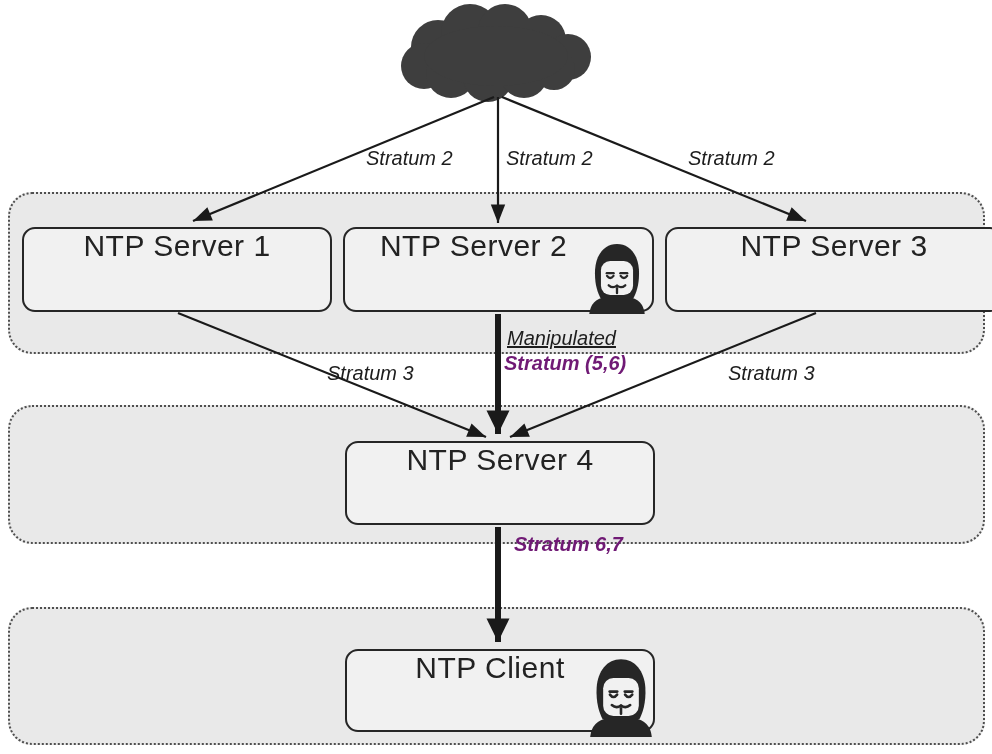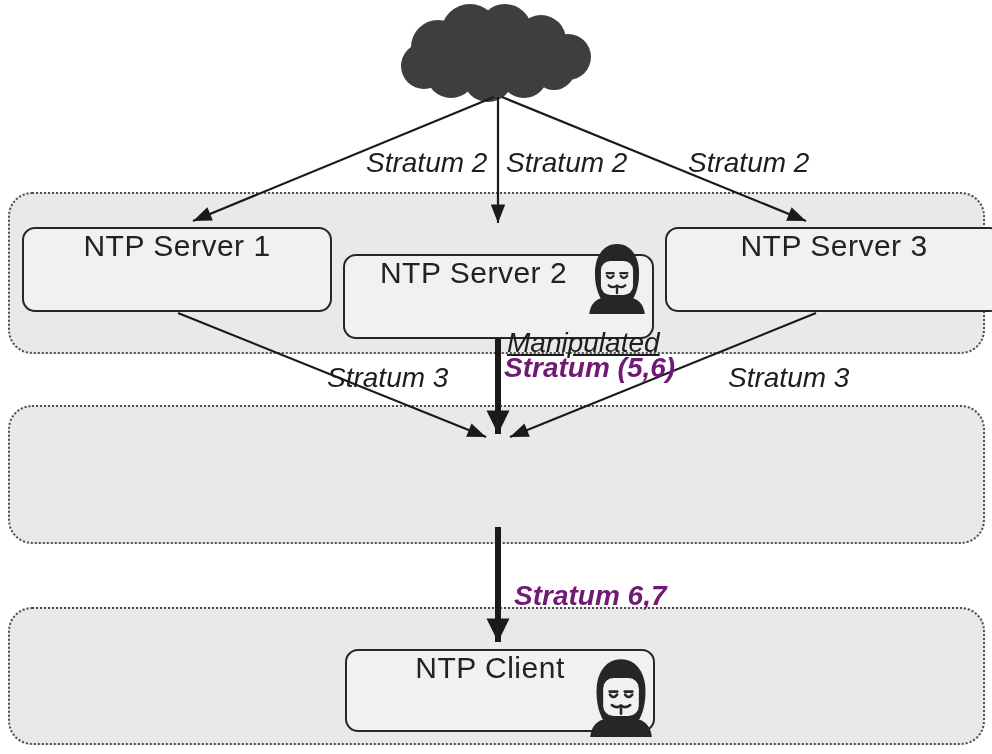--- a/index.html
+++ b/index.html
@@ -15,26 +15,26 @@
   .tier1{top:192px;height:158px;}
   .tier2{top:405px;height:135px;}
   .tier3{top:607px;height:134px;}
   .layer{position:absolute;left:0;top:0;z-index:2;}
   .node{
     position:absolute;background:#f1f1f1;border:2.5px solid #262626;border-radius:13px;
     display:flex;align-items:flex-start;justify-content:center;
     font-size:30px;color:#222222;letter-spacing:0.5px;z-index:3;box-sizing:border-box;
   }
   .n1{left:22px;top:227px;width:310px;height:85px;}
-  .n2{left:343px;top:227px;width:311px;height:85px;padding-right:50px;margin-top:27px;}
+  .n2{left:343px;top:227px;width:311px;height:85px;padding-right:50px;}
   .n3{left:665px;top:227px;width:338px;height:85px;}
   .n4{left:345px;top:441px;width:310px;height:84px;}
   .n5{left:345px;top:649px;width:310px;height:83px;padding-right:20px;}
   .edge-label{
-    position:absolute;z-index:4;font-size:28px;font-style:italic;color:#1d1d1d;white-space:nowrap;
+    position:absolute;z-index:4;font-size:20px;font-style:italic;color:#1d1d1d;white-space:nowrap;
   }
   .edge-label.bold{font-weight:bold;color:#701a75;}
   .hacker{position:absolute;z-index:5;}
   .hk-s2{left:582px;top:242px;width:70px;height:72px;}
   .hk-cl{left:584px;top:657px;width:74px;height:80px;}
 </style>
 </head>
 <body>
 
 <div class="stage">
@@ -78,20 +78,23 @@
 
   <div class="node n1">
     <span>NTP Server 1</span>
   </div>
   <div class="node n2">
     <span>NTP Server 2</span>
   </div>
   <div class="node n3">
     <span>NTP Server 3</span>
   </div>
+  <div class="node n4">
+    <span>NTP Server 4</span>
+  </div>
   <div class="node n5">
     <span>NTP Client</span>
   </div>
 
   <svg class="hacker hk-s2" viewBox="0 0 64 74">
     <path d="M32 2 C19 2 10.5 13 9.5 28 C8.6 42 12 52 15 57.5 L49 57.5 C52 52 55.4 42 54.5 28 C53.5 13 45 2 32 2 Z" fill="#262626"></path>
     <rect x="15.5" y="19.5" width="33" height="35" rx="9.5" fill="#f1f1f1"></rect>
     <g stroke="#262626" stroke-width="2.4" stroke-linecap="round" fill="none">
       <line x1="21.5" y1="32" x2="28.5" y2="32"></line>
       <path d="M21.8 34.8 q3.2 4.4 6.6 0"></path>
@@ -119,15 +122,15 @@
     <path d="M3.5 74 Q5 59 20 56.5 L44 56.5 Q59 59 60.5 74 Z" fill="#262626"></path>
   </svg>
 
   <div class="edge-label" style="left:366px;top:147px;">Stratum 2</div>
   <div class="edge-label" style="left:506px;top:147px;">Stratum 2</div>
   <div class="edge-label" style="left:688px;top:147px;">Stratum 2</div>
   <div class="edge-label" style="left:327px;top:362px;">Stratum 3</div>
   <div class="edge-label" style="left:507px;top:327px;text-decoration:underline;">Manipulated</div>
   <div class="edge-label bold" style="left:504px;top:352px;">Stratum (5,6)</div>
   <div class="edge-label" style="left:728px;top:362px;">Stratum 3</div>
-  <div class="edge-label bold" style="left:514px;top:580px;">Stratum 6,7</div>
+  <div class="edge-label bold" style="left:514px;top:533px;">Stratum 6,7</div>
 
 </div>
 
 </body></html>

